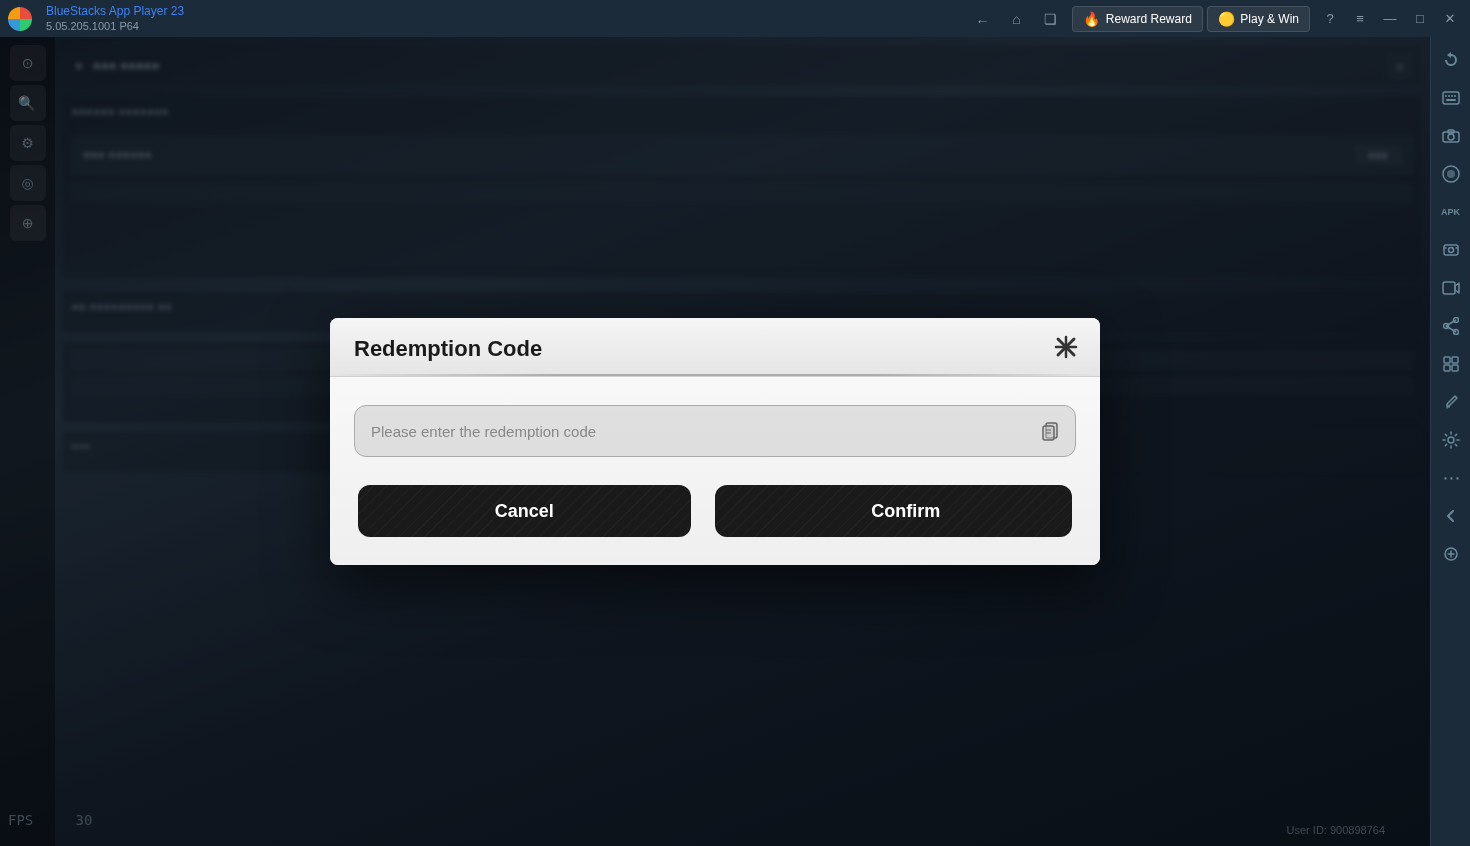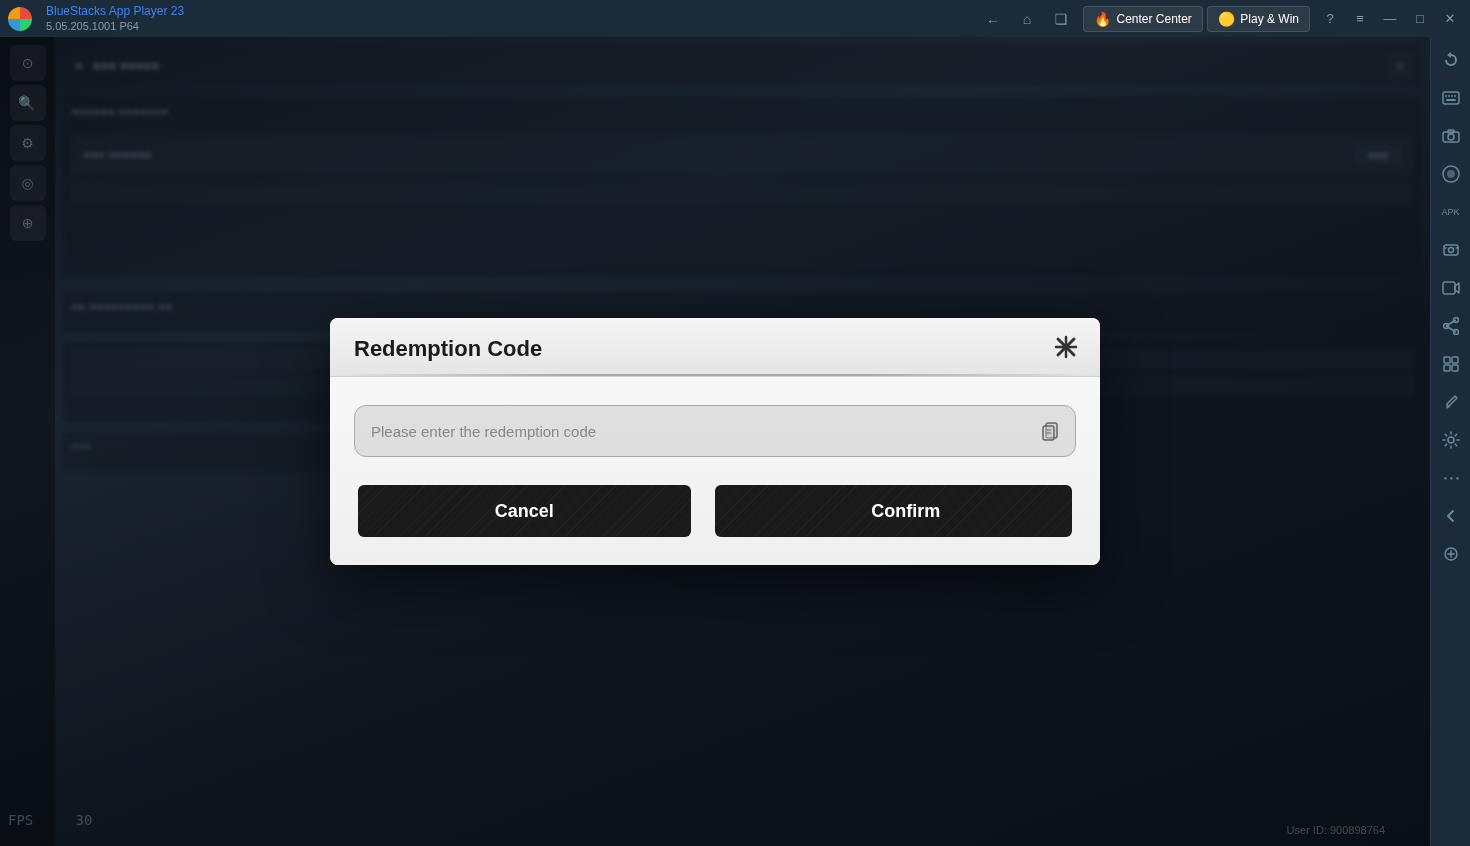--- a/index.html
+++ b/index.html
@@ -410,21 +410,21 @@
       display: flex;
       gap: 24px;
       justify-content: space-between;
       padding: 0 4px;
     }
 
     .btn-cancel, .btn-confirm {
       flex: 1;
       height: 52px;
       border: none;
-      border-radius: 6px;
+      border-radius: 12px;
       font-size: 18px;
       font-weight: 700;
       cursor: pointer;
       position: relative;
       overflow: hidden;
     }
 
     .btn-cancel {
       background: #1a1a1a;
       color: white;
@@ -468,21 +468,21 @@
     <span>5.05.205.1001 P64</span>
   </div>
   <div class="titlebar-nav">
     <div class="titlebar-nav-btn">←</div>
     <div class="titlebar-nav-btn">⌂</div>
     <div class="titlebar-nav-btn">❏</div>
   </div>
   <div class="titlebar-center-btns">
     <div class="reward-btn">
       <span class="fire-icon">🔥</span>
-      <span>Center Center</span>
+      <span>Reward Reward</span>
     </div>
     <div class="reward-btn play-btn">
       <span class="coin-icon">🟡</span>
       <span>Play &amp; Win</span>
     </div>
   </div>
   <div class="titlebar-right">
     <div class="title-action-btn">?</div>
     <div class="title-action-btn">≡</div>
     <div class="title-action-btn">—</div>
@@ -602,21 +602,21 @@
         <circle cx="9" cy="8" r="3" stroke="#6a8a9a" stroke-width="1.5"></circle>
         <rect x="6" y="1" width="6" height="3" rx="1" stroke="#6a8a9a" stroke-width="1.5"></rect>
       </svg>
   </div>
   <div class="sidebar-icon-btn" title="Record">
     <svg width="18" height="18" viewBox="0 0 18 18" fill="none">
         <circle cx="9" cy="9" r="8" stroke="#6a8a9a" stroke-width="1.5"></circle>
         <circle cx="9" cy="9" r="4" fill="#6a8a9a" opacity="0.6"></circle>
       </svg>
   </div>
-  <div class="sidebar-icon-btn" title="APK" style="font-size:9px; font-weight:normal; color:#6a8a9a;">APK</div>
+  <div class="sidebar-icon-btn" title="APK" style="font-size:9px; font-weight:bold; color:#6a8a9a;">APK</div>
   <div class="sidebar-icon-btn" title="Screenshot">
     <svg width="16" height="16" viewBox="0 0 16 16" fill="none">
         <rect x="1" y="3" width="14" height="10" rx="2" stroke="#6a8a9a" stroke-width="1.5"></rect>
         <circle cx="8" cy="8" r="2.5" stroke="#6a8a9a" stroke-width="1.5"></circle>
         <path d="M1 6h2M13 6h2" stroke="#6a8a9a" stroke-width="1.5" stroke-linecap="round"></path>
       </svg>
   </div>
   <div class="sidebar-icon-btn" title="Video">
     <svg width="18" height="14" viewBox="0 0 18 14" fill="none">
         <rect x="1" y="1" width="12" height="12" rx="2" stroke="#6a8a9a" stroke-width="1.5"></rect>

